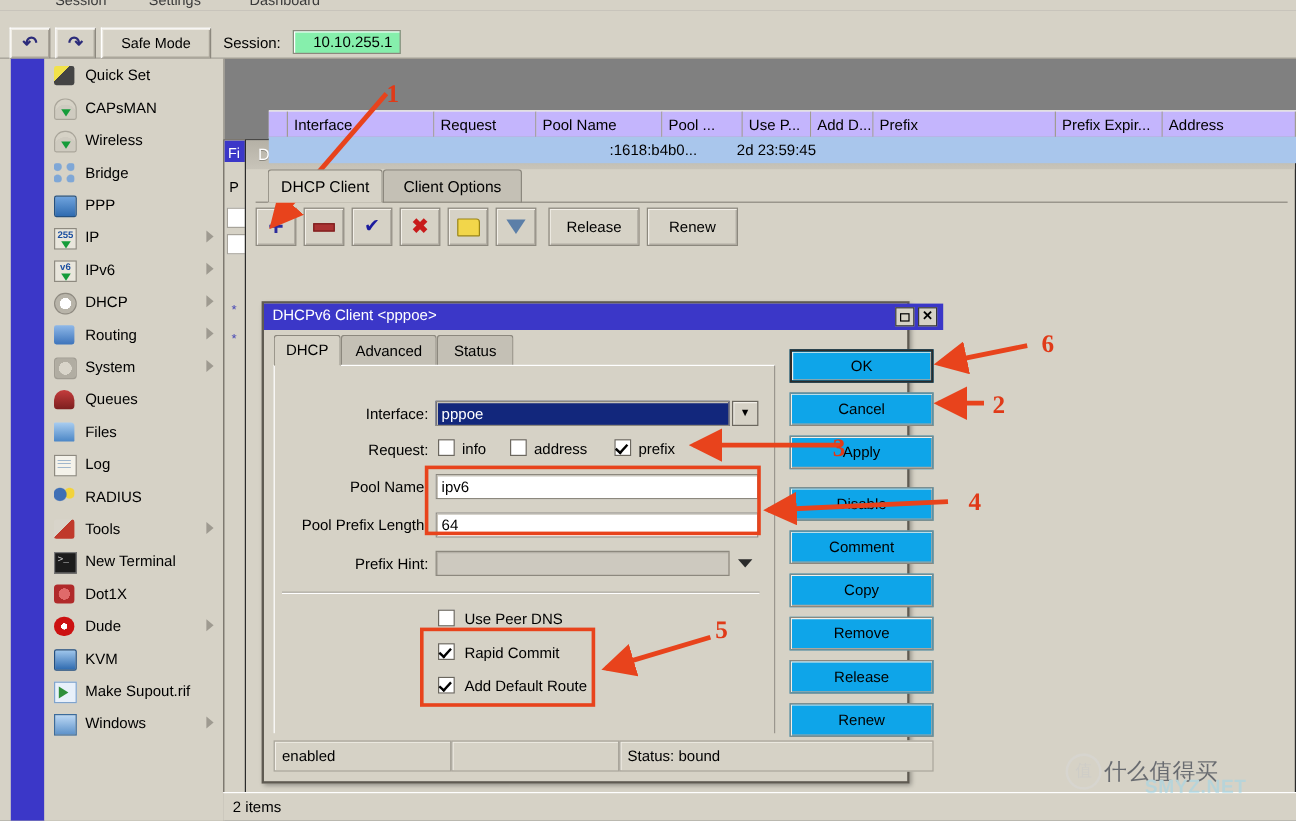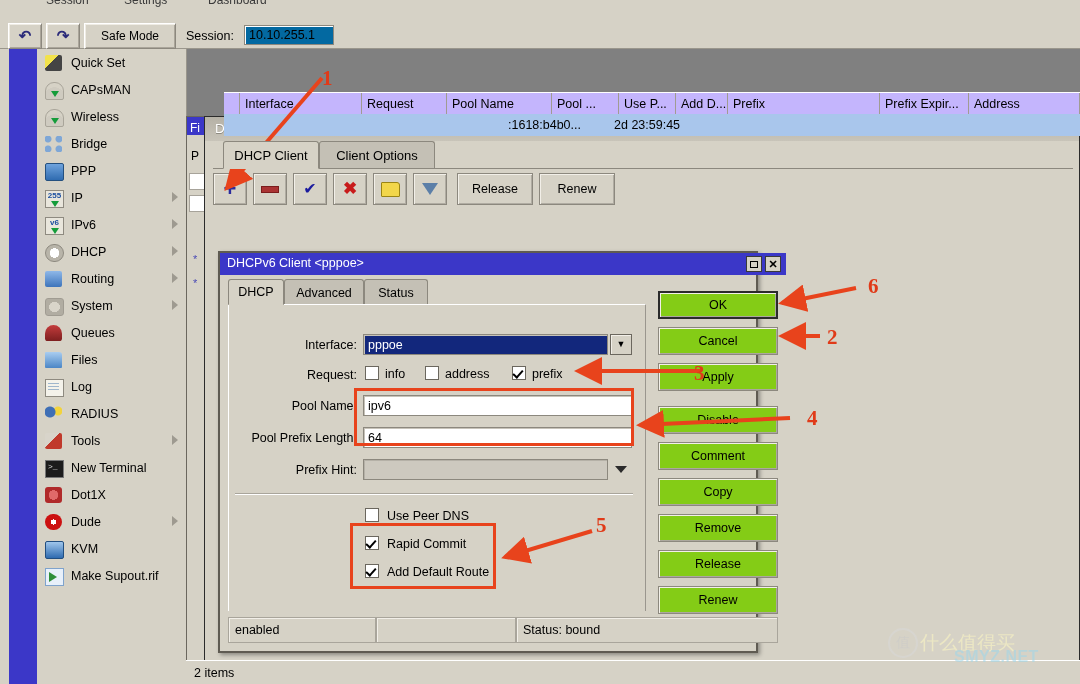--- a/index.html
+++ b/index.html
@@ -23,23 +23,23 @@
            border-bottom:1px solid #9a968c;}
   .tbtn{position:absolute;background:#d6d2c6;border:1px solid #fff;
         border-right-color:#8c887e;border-bottom-color:#8c887e;
         box-sizing:border-box;display:flex;align-items:center;justify-content:center;
         font-size:12px;}
   .tbtn.inner{box-shadow:inset 1px 1px 0 #efece4, inset -1px -1px 0 #aaa59a;}
   #undo-btn{left:8px;top:14px;width:34px;height:26px;}
   #redo-btn{left:46px;top:14px;width:34px;height:26px;}
   #safemode-btn{left:84px;top:14px;width:92px;height:26px;}
   #session-label{left:186px;top:20px;font-size:12.5px;}
-  #session-value{left:244px;top:16px;width:90px;height:20px;background:#0369a1;
+  #session-value{left:244px;top:16px;width:90px;height:20px;background:#86efac;
      border:1px solid #8c887e;box-shadow:inset 1px 1px 0 #fff;
-     display:flex;align-items:center;padding-left:4px;box-sizing:border-box;font-size:12.5px;}
+     display:flex;align-items:center;padding-left:16px;box-sizing:border-box;font-size:12.5px;}
   .arrowglyph{color:#2b2b7a;font-size:15px;font-weight:bold;}
 
   
   #sidebar{left:0;top:49px;width:186px;height:635px;background:#d6d2c6;}
   #winbox-strip{left:9px;top:49px;width:28px;height:635px;background:#3b37c8;}
   #winbox-strip .vtext{
     position:absolute;left:-214px;top:303px;width:500px;
     transform:rotate(-90deg);
     color:#fff;font-size:17px;font-weight:bold;text-align:center;
     letter-spacing:0.5px;white-space:nowrap;
@@ -183,21 +183,21 @@
 
   .cbx{position:absolute;width:14px;height:14px;background:#fff;border:1px solid #6b675e;
      box-sizing:border-box;}
   .cbx.checked:after{content:"";position:absolute;left:2px;top:1px;width:4px;height:8px;
      border:solid #000;border-width:0 2px 2px 0;transform:rotate(42deg);}
   .cbl{position:absolute;font-size:12.5px;}
 
   .sepline{position:absolute;height:1px;background:#a9a59b;border-bottom:1px solid #fff;}
 
   
-  .mbtn{position:absolute;left:438px;width:120px;height:28px;background:#84cc16;
+  .mbtn{position:absolute;left:438px;width:120px;height:28px;background:#0ea5e9;
      border:1px solid #8c887e;box-sizing:border-box;
      box-shadow:inset 1px 1px 0 #f2efe8, inset -1px -1px 0 #aca89e;
      display:flex;align-items:center;justify-content:center;font-size:12.5px;}
   .mbtn.primary{border:2px solid #2b2b2b;}
 
   
   #modal-status{left:8px;top:364px;width:550px;height:26px;}
   .sbox{position:absolute;top:0;height:26px;box-sizing:border-box;
      background:#d6d2c6;border:1px solid #a9a59b;
      box-shadow:inset 1px 1px 0 #f2efe8;
@@ -209,21 +209,21 @@
      box-sizing:border-box;font-size:12.5px;}
 
   
   #annot{left:0;top:0;width:1080px;height:684px;pointer-events:none;}
   .anum{position:absolute;color:#e03a18;font-size:21px;font-weight:bold;
         font-family:"Liberation Serif", serif;}
   .rbox{position:absolute;border:3px solid #e8431c;box-sizing:border-box;}
 
   
   #watermark{right:8px;bottom:14px;width:180px;height:44px;opacity:.55;}
-  #wm-cn{position:absolute;left:0;top:4px;font-size:19px;color:#fef9c3;white-space:nowrap;}
+  #wm-cn{position:absolute;left:0;top:4px;font-size:19px;color:#0f172a;white-space:nowrap;}
   #wm-circle{position:absolute;left:-4px;top:2px;width:26px;height:26px;border:2px solid #d8d8d8;
      border-radius:50%;display:flex;align-items:center;justify-content:center;
      font-size:14px;color:#c9c9c9;}
   #wm-net{position:absolute;left:62px;top:22px;font-size:16px;font-weight:bold;
      color:#9fd6ea;letter-spacing:.5px;}
 </style>
 </head>
 <body>
 
 <div class="abs" id="menubar">
@@ -368,20 +368,27 @@
       <span class="licon">
         <span class="ic ic-kvm"></span>
       </span>
       <span class="mlabel">KVM</span>
     </div>
     <div class="mrow">
       <span class="licon">
         <span class="ic ic-supout"></span>
       </span>
       <span class="mlabel">Make Supout.rif</span>
+    </div>
+    <div class="mrow">
+      <span class="licon">
+        <span class="ic ic-windows"></span>
+      </span>
+      <span class="mlabel">Windows</span>
+      <span class="sub"></span>
     </div>
   </div>
 
 <div class="abs" id="bg-window">
   <div class="bghdr"></div>
   <div class="bgtitle">Fi</div>
   <div class="bgtxt" style="left:4px;top:32px">P</div>
   <div class="bgcell" style="top:56px"></div>
   <div class="bgcell" style="top:78px"></div>
   <div class="bgstar" style="top:136px">*</div>

